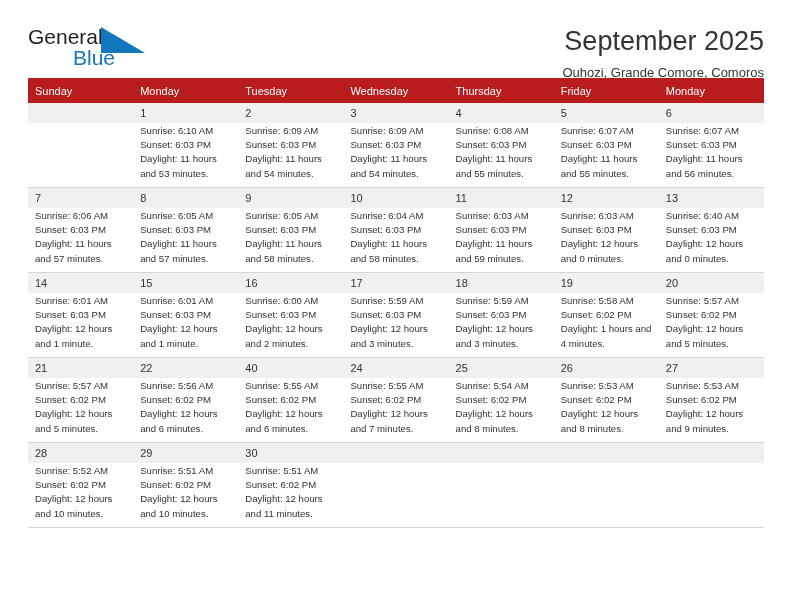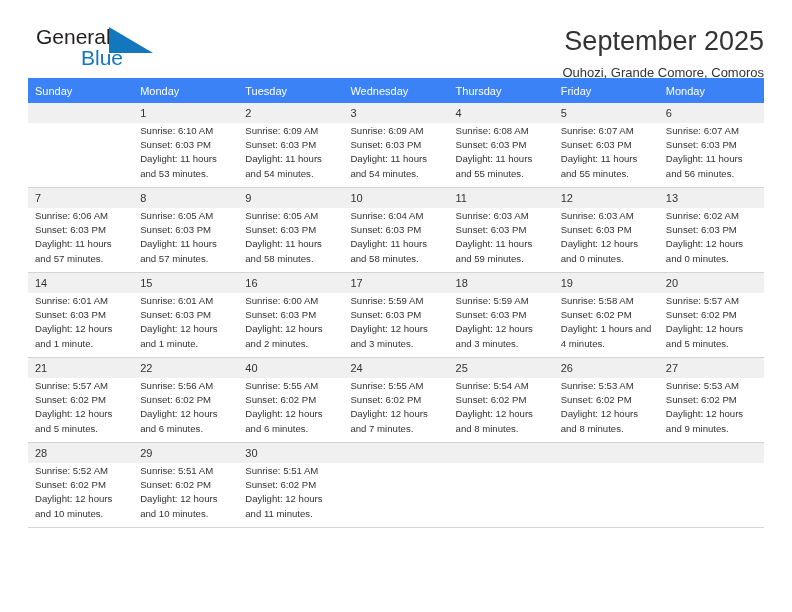--- a/index.html
+++ b/index.html
@@ -22,21 +22,21 @@
     padding: 0 28px;
   }
 
   
   .header {
     position: relative;
     height: 74px;
   }
   .brand {
     position: absolute;
-    left: 8px;
+    left: 0;
     top: 26px;
     width: 180px;
     height: 48px;
   }
   .brand-general {
     font-size: 21px;
     color: #231f20;
     letter-spacing: 0px;
     line-height: 22px;
     font-family: "Liberation Sans", sans-serif;
@@ -79,21 +79,21 @@
   }
 
   
   table.calendar {
     border-collapse: collapse;
     width: 736px;
     table-layout: fixed;
     margin-top: 4px;
   }
   table.calendar th {
-    background: #3b82f6;
+    background: #b91c1c;
     color: #ffffff;
     font-weight: normal;
     font-size: 11px;
     text-align: left;
     padding: 5px 0 5px 7px;
     height: 15px;
     border: none;
   }
   table.calendar td {
     vertical-align: top;
@@ -303,21 +303,21 @@
                 <div>Sunrise: 6:03 AM</div>
                 <div>Sunset: 6:03 PM</div>
                 <div class="daylight">Daylight: 12 hours and 0 minutes.</div>
               </div>
             </div>
           </td>
           <td>
             <div class="cell">
               <div class="cell-head">13</div>
               <div class="cell-body">
-                <div>Sunrise: 6:02 AM</div>
+                <div>Sunrise: 6:40 AM</div>
                 <div>Sunset: 6:03 PM</div>
                 <div class="daylight">Daylight: 12 hours and 0 minutes.</div>
               </div>
             </div>
           </td>
         </tr>
         <tr class="shade">
           <td>
             <div class="cell">
               <div class="cell-head">14</div>

